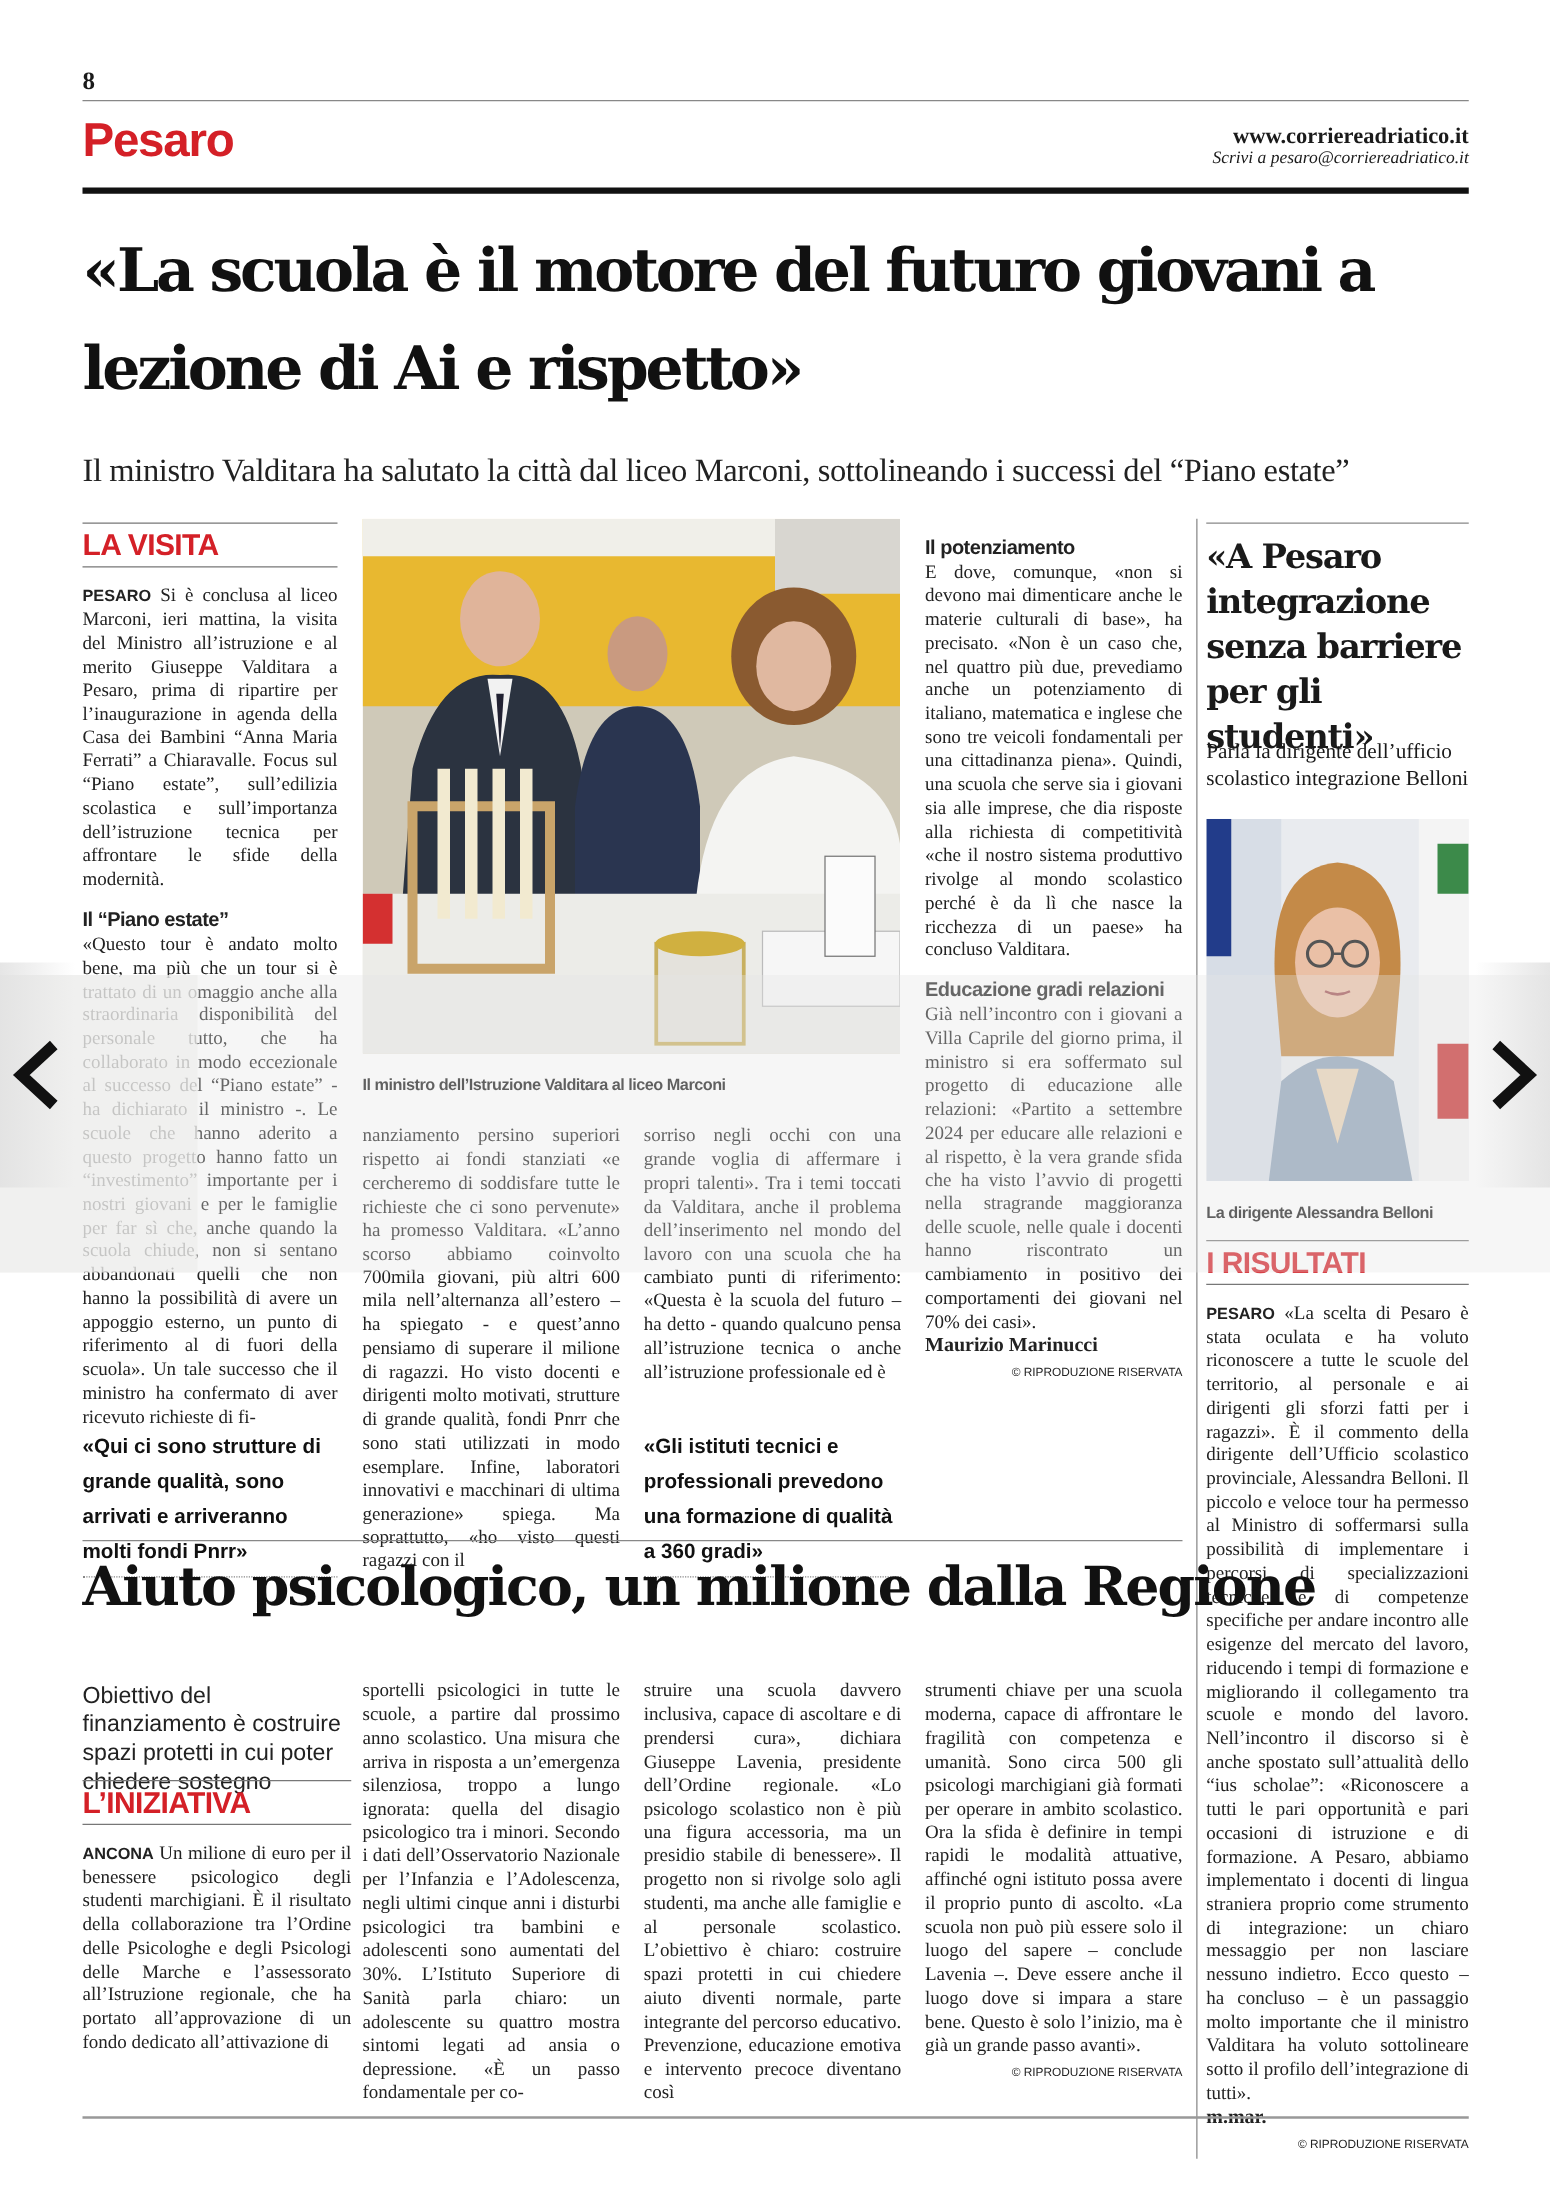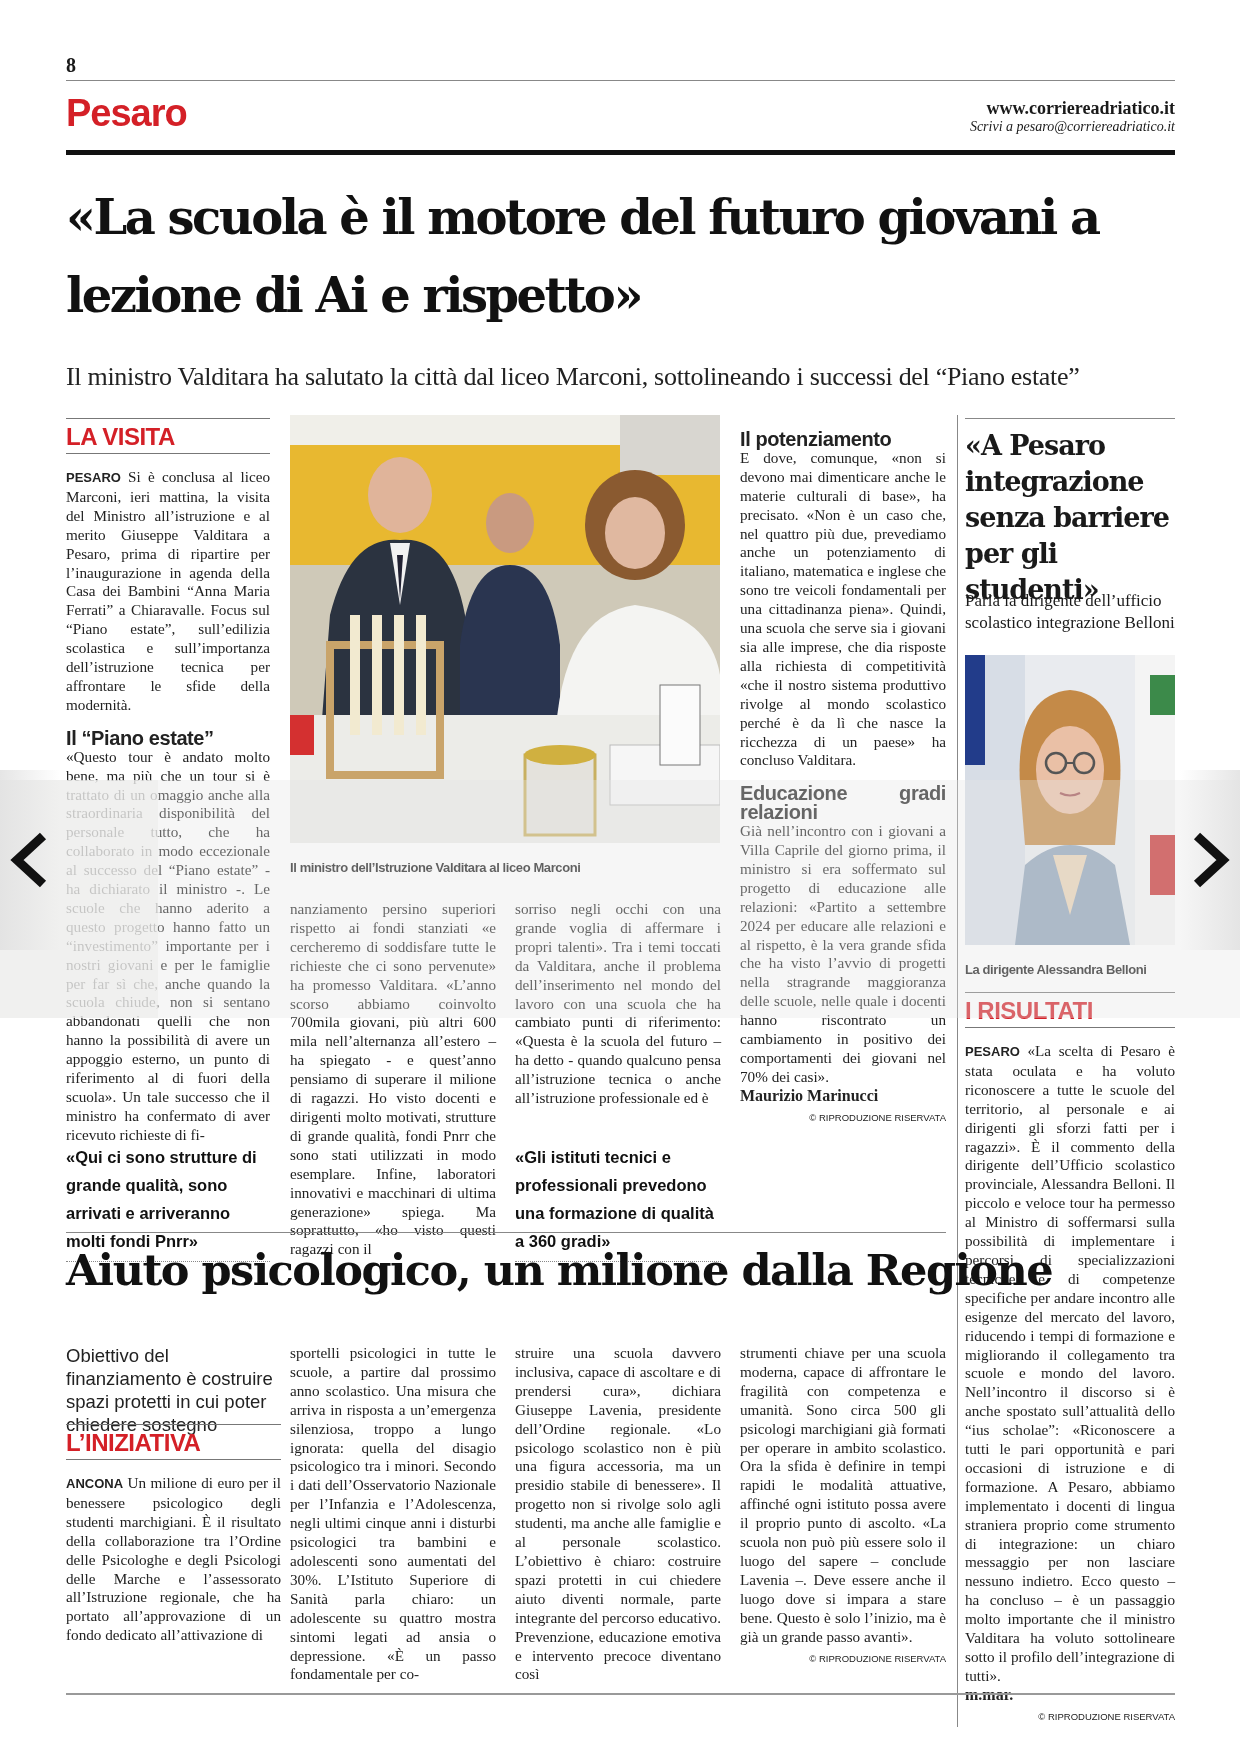--- a/index.html
+++ b/index.html
@@ -16,21 +16,21 @@
 
   .headline { position: absolute; left: 66px; top: 178px; width: 1120px; font-family: "DejaVu Serif", serif; font-weight: bold; font-size: 48px; line-height: 78px; letter-spacing: -2.5px; color: #111; }
   .subhead { position: absolute; left: 66px; top: 362px; width: 1120px; font-family: "Liberation Serif", serif; font-size: 26px; color: #222; letter-spacing: -0.3px; }
 
   .kicker-box { position: absolute; border-top: 1.5px solid #777; border-bottom: 1.5px solid #777; }
   .kicker { font-family: "Liberation Sans", sans-serif; font-weight: bold; color: #d42027; font-size: 24px; letter-spacing: -0.5px; padding: 4px 0 2px; }
 
   .col { position: absolute; font-family: "Liberation Serif", serif; font-size: 15.2px; line-height: 18.9px; text-align: justify; hyphens: auto; color: #222; }
   .col p { margin: 0; }
   .col .dateline { font-family: "Liberation Sans", sans-serif; font-weight: bold; font-size: 13px; }
-  .col .subtitle { font-family: "Liberation Sans", sans-serif; font-weight: bold; font-size: 20px; margin-top: 14px; letter-spacing: -0.4px; }
+  .col .subtitle { font-family: "Liberation Sans", sans-serif; font-weight: bold; font-size: 16px; margin-top: 14px; letter-spacing: -0.4px; }
   .col .signature { text-align: left; font-weight: bold; font-size: 16px; }
   .col .copyright { text-align: right; font-family: "Liberation Sans", sans-serif; font-size: 9.5px; margin-top: 3px; }
 
   .pull-quote { position: absolute; font-family: "Liberation Sans", sans-serif; font-weight: bold; font-size: 16.5px; line-height: 28px; text-align: left; color: #111; border-bottom: 1px dotted #888; padding-bottom: 6px; }
 
   .photo { position: absolute; overflow: hidden; }
   .caption { position: absolute; font-family: "Liberation Sans", sans-serif; font-weight: bold; font-size: 13px; letter-spacing: -0.4px; }
 
   .side-title { position: absolute; left: 965px; top: 428px; width: 210px; font-family: "DejaVu Serif", serif; font-weight: bold; font-size: 27px; line-height: 36px; letter-spacing: -1px; }
   .side-sub { position: absolute; left: 965px; top: 590px; width: 212px; font-family: "Liberation Serif", serif; font-size: 17px; line-height: 22px; }

